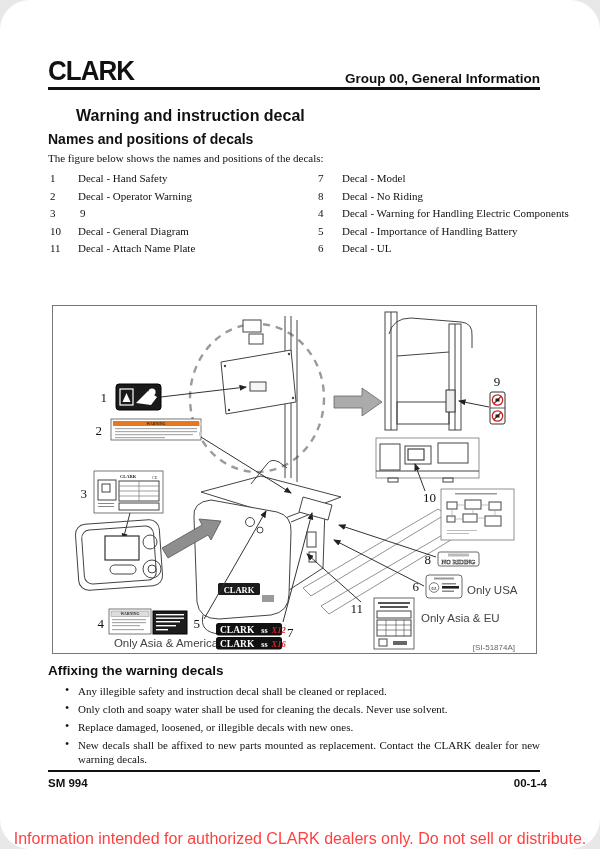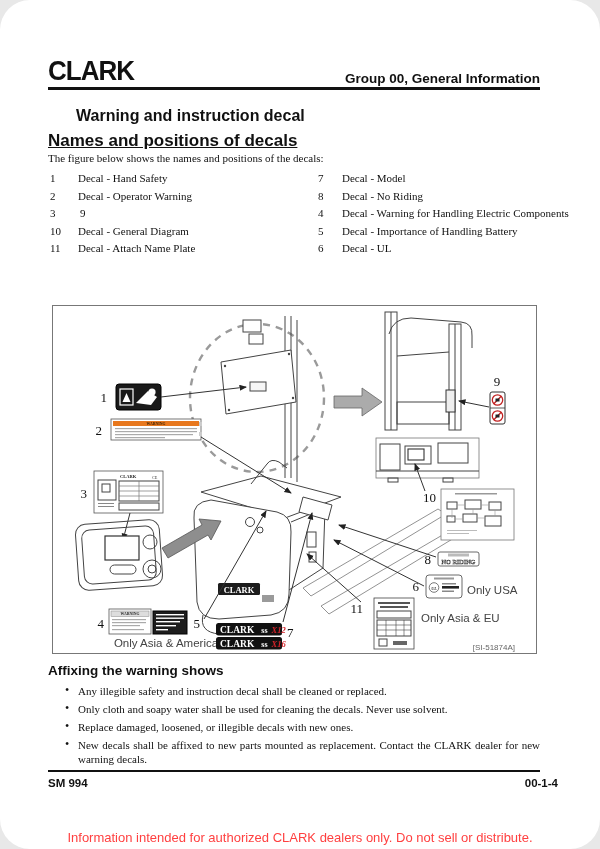--- a/index.html
+++ b/index.html
@@ -9,21 +9,21 @@
 
   
   .logo{left:48px;top:56px;font-size:26px;font-weight:900;letter-spacing:-1px;
         font-family:"Liberation Sans",sans-serif;transform:scaleY(1.05);}
   .group-title{right:60px;top:71px;font-size:13.5px;font-weight:bold;
         font-family:"Liberation Sans",sans-serif;}
   .header-rule{left:48px;top:87px;width:492px;height:3px;background:#111;}
 
   
   .h1{left:48px;top:107px;font-size:16px;font-weight:bold;font-family:"Liberation Sans",sans-serif;margin-left:28px;}
-  .h2{left:48px;top:131px;font-size:17px;font-weight:bold;font-family:"Liberation Sans",sans-serif;text-decoration:underline;}
+  .h2{left:48px;top:131px;font-size:14px;font-weight:bold;font-family:"Liberation Sans",sans-serif;}
   .intro{left:48px;top:152px;font-size:11px;}
 
   
   .decal-list{left:48px;top:172px;width:500px;display:grid;
       grid-template-columns:30px 238px 26px auto;grid-auto-rows:17.5px;
       font-size:11px;align-items:baseline;}
   .decal-list .num{padding-left:2px;}
   .decal-list .cell{white-space:nowrap;}
 
   
@@ -40,26 +40,26 @@
 
   
   .h2b{left:48px;top:663px;font-size:13.5px;font-weight:bold;font-family:"Liberation Sans",sans-serif;}
   .bullets{left:48px;top:685px;width:492px;font-size:11px;}
   .bullet-row{position:relative;padding-left:30px;margin-bottom:4.5px;line-height:13.5px;text-align:justify;}
   .bullet-dot{position:absolute;left:17px;top:-1px;font-size:12px;}
 
   
   .footer-rule{left:48px;top:770px;width:492px;height:2px;background:#111;}
   .footer-left{left:48px;top:777px;font-size:11.5px;font-weight:bold;font-family:"Liberation Sans",sans-serif;}
-  .footer-right{right:42px;top:777px;font-size:11.5px;font-weight:bold;font-family:"Liberation Sans",sans-serif;}
+  .footer-right{right:53px;top:777px;font-size:11.5px;font-weight:bold;font-family:"Liberation Sans",sans-serif;}
 
   
   .copy1{left:0;top:817px;width:600px;text-align:center;font-size:10.5px;color:#ff4040;
          font-family:"Liberation Sans",sans-serif;}
-  .copy2{left:0;top:830px;width:600px;text-align:center;font-size:13px;color:#ff4040;
+  .copy2{left:0;top:830px;width:600px;text-align:center;font-size:16px;color:#ff4040;
          font-family:"Liberation Sans",sans-serif;}
 </style>
 </head>
 <body>
 
 <div class="page">
 
   <div class="abs logo">CLARK</div>
   <div class="abs group-title">Group 00, General Information</div>
   <div class="abs header-rule"></div>
@@ -323,21 +323,21 @@
         <rect x="340" y="335" width="14" height="4" fill="#666"></rect>
       </g>
       <text class="callout" x="310" y="307" text-anchor="end">11</text>
       <text class="note" x="368" y="316">Only Asia &amp; EU</text>
       <line class="ln" x1="308" y1="296" x2="254" y2="248" marker-end="url(#ah)"></line>
 
       <text class="figid" x="462" y="344" text-anchor="end">[SI-51874A]</text>
     </svg>
   </div>
 
-  <div class="abs h2b">Affixing the warning shows</div>
+  <div class="abs h2b">Affixing the warning decals</div>
   <div class="abs bullets">
     <div class="bullet-row">
       <span class="bullet-dot">•</span>
       <span>Any illegible safety and instruction decal shall be cleaned or replaced.</span>
     </div>
     <div class="bullet-row">
       <span class="bullet-dot">•</span>
       <span>Only cloth and soapy water shall be used for cleaning the decals. Never use solvent.</span>
     </div>
     <div class="bullet-row">

